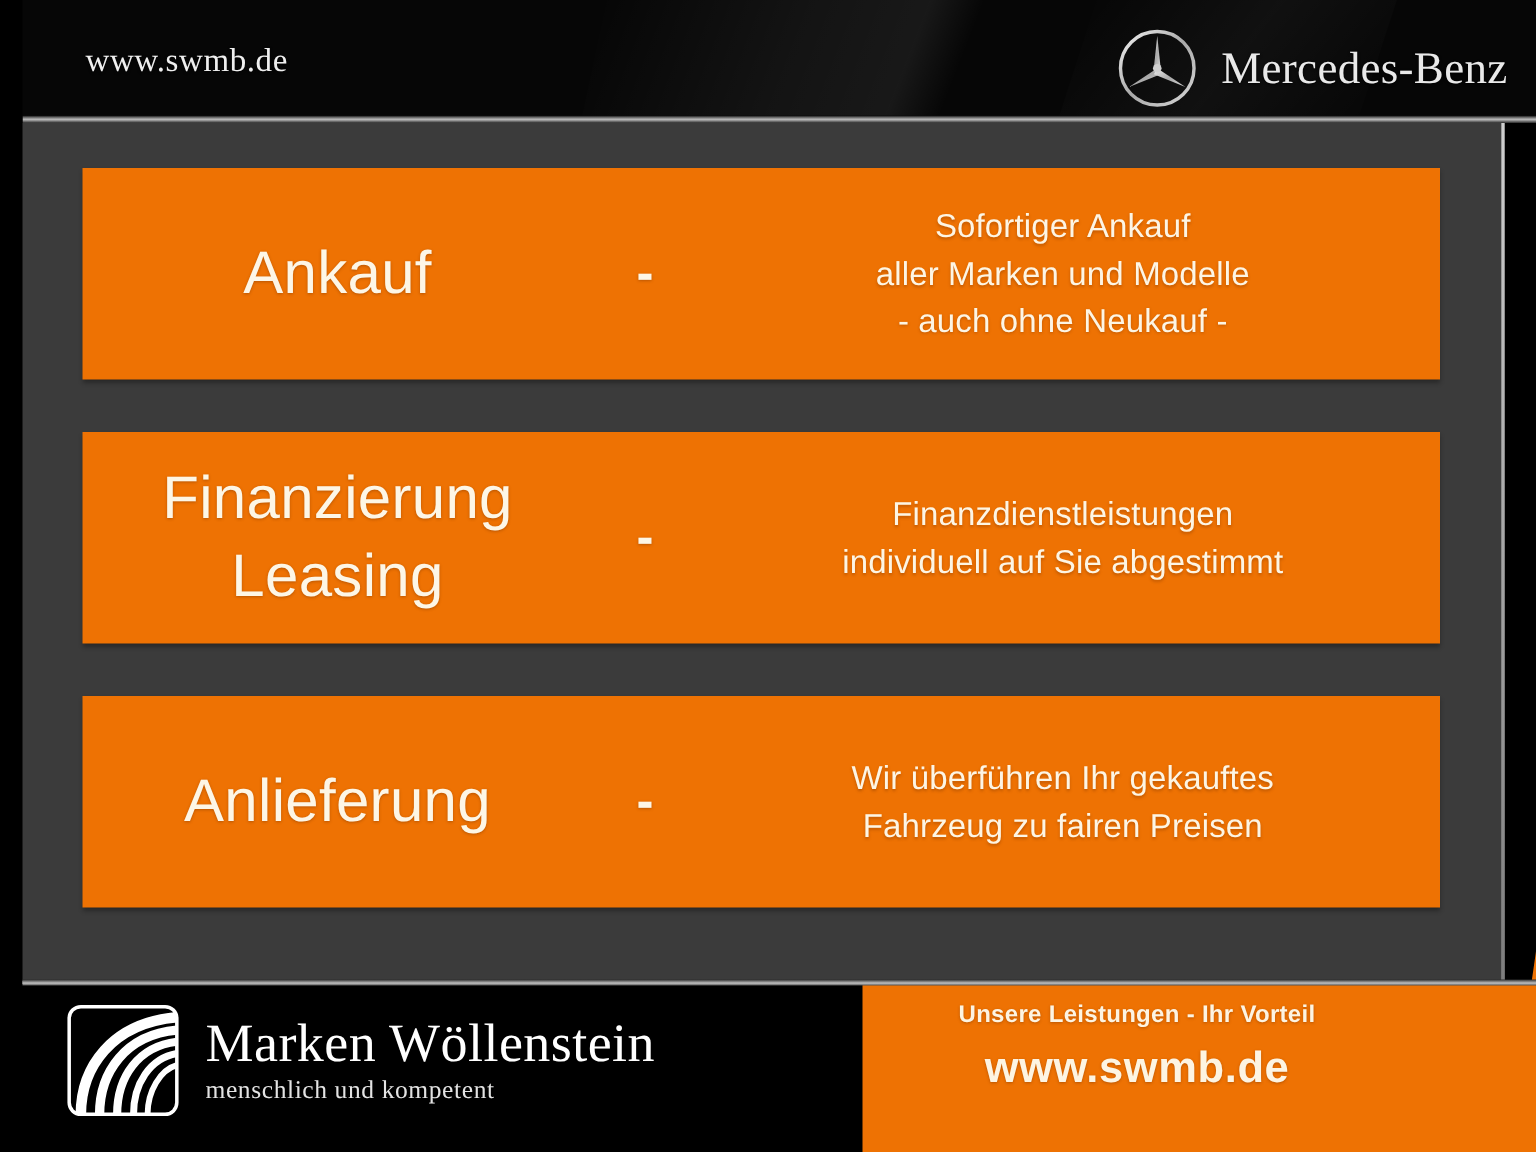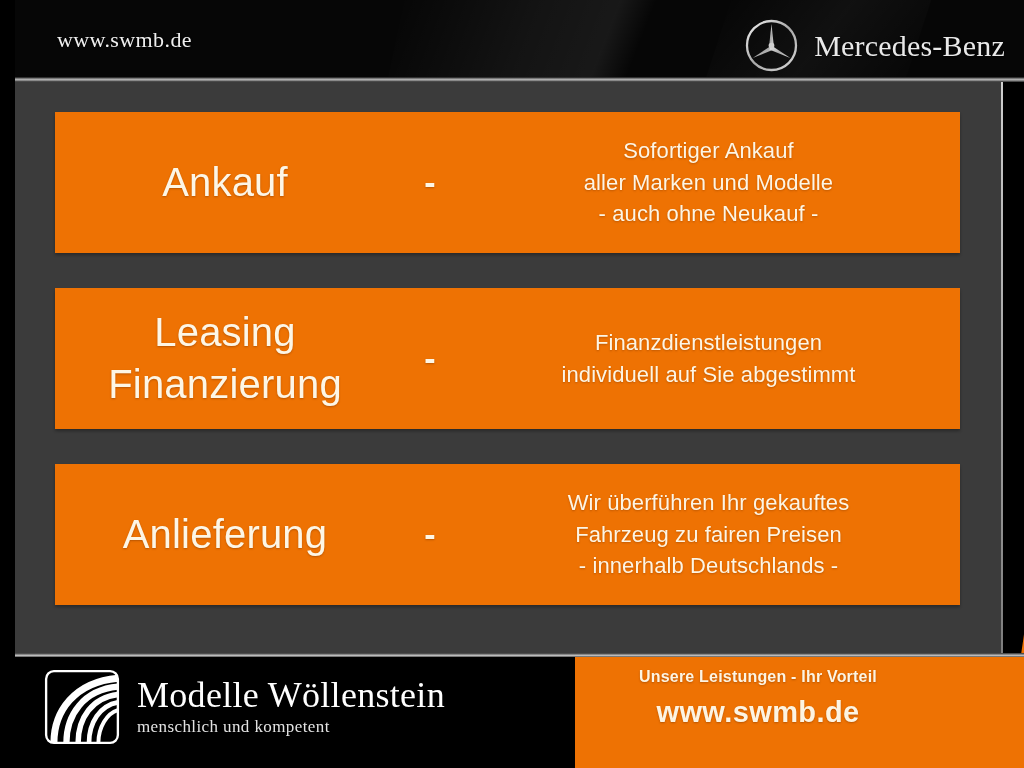--- a/index.html
+++ b/index.html
@@ -211,57 +211,56 @@
     <div class="band-dash">-</div>
     <div class="band-desc">
       <span class="line">Sofortiger Ankauf</span>
       <span class="line">aller Marken und Modelle</span>
       <span class="line">- auch ohne Neukauf -</span>
     </div>
   </div>
 
   <div class="band band-2">
     <div class="band-label">
+      <span class="line">Finanzierung</span>
       <span class="line">Leasing</span>
-      <span class="line">Finanzierung</span>
     </div>
     <div class="band-dash">-</div>
     <div class="band-desc">
       <span class="line">Finanzdienstleistungen</span>
       <span class="line">individuell auf Sie abgestimmt</span>
     </div>
   </div>
 
   <div class="band band-3">
     <div class="band-label">
       <span class="line">Anlieferung</span>
     </div>
     <div class="band-dash">-</div>
     <div class="band-desc">
       <span class="line">Wir überführen Ihr gekauftes</span>
       <span class="line">Fahrzeug zu fairen Preisen</span>
-      <span class="line">- innerhalb Deutschlands -</span>
     </div>
   </div>
 
   <div class="footer-rule"></div>
 
   <div class="sw-logo-wrap">
     <svg class="sw-mark" viewBox="0 0 100 100">
       <rect x="4" y="4" width="92" height="92" rx="10" fill="none" stroke="#ffffff" stroke-width="3"></rect>
       <g fill="none" stroke="#ffffff" stroke-linecap="butt">
         <path d="M14 96 C 14 56, 40 18, 96 13" stroke-width="9"></path>
         <path d="M30 96 C 30 60, 52 28, 96 24" stroke-width="8"></path>
         <path d="M45 96 C 45 64, 63 38, 96 34" stroke-width="7"></path>
         <path d="M59 96 C 59 70, 73 48, 96 44" stroke-width="6"></path>
         <path d="M71 96 C 71 76, 82 58, 96 54" stroke-width="5"></path>
       </g>
     </svg>
     <div class="sw-text">
-      <span class="sw-name">Modelle Wöllenstein</span>
+      <span class="sw-name">Marken Wöllenstein</span>
       <span class="sw-tag">menschlich und kompetent</span>
     </div>
   </div>
 
   <div class="footer-right">
     <div class="footer-claim">Unsere Leistungen - Ihr Vorteil</div>
     <div class="footer-url">www.swmb.de</div>
   </div>
 
 </div>

